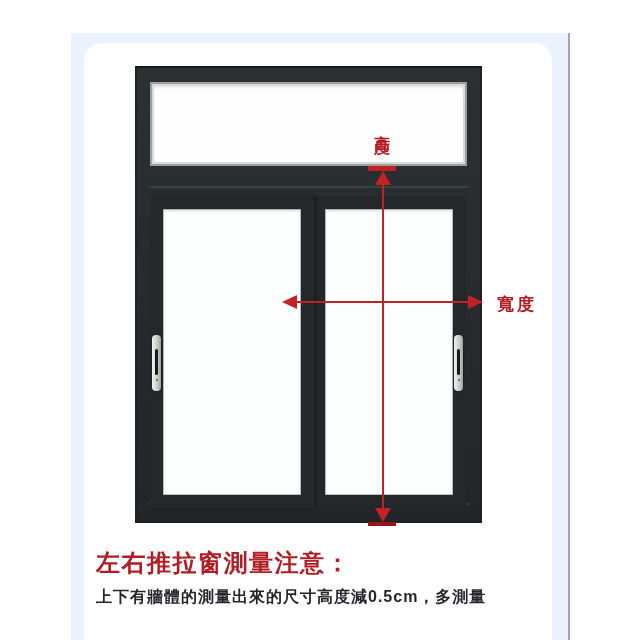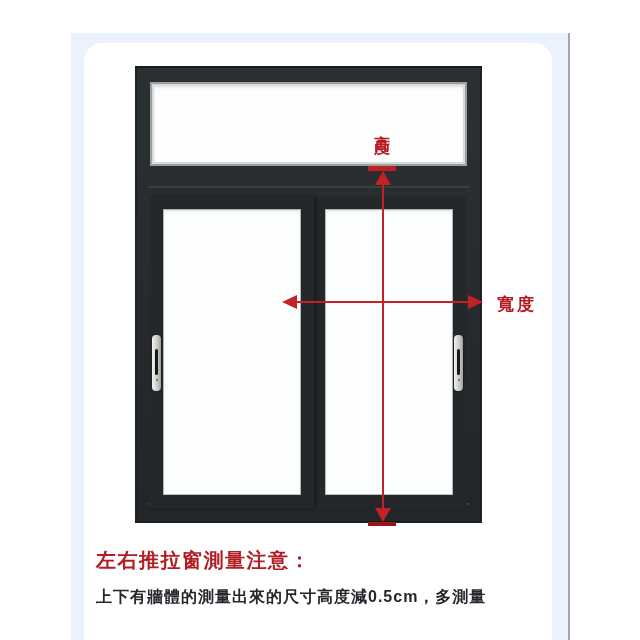--- a/index.html
+++ b/index.html
@@ -42,21 +42,21 @@
   .arrow-down{left:375px;top:475px;width:0;height:0;border-left:8px solid transparent;border-right:8px solid transparent;border-top:14px solid #c42127;}
   .h-line{left:294px;top:268px;width:178px;height:2px;background:#c42127;}
   .arrow-left{left:282px;top:262px;width:0;height:0;border-top:7px solid transparent;border-bottom:7px solid transparent;border-right:15px solid #c42127;}
   .arrow-right{left:468px;top:262px;width:0;height:0;border-top:7px solid transparent;border-bottom:7px solid transparent;border-left:15px solid #c42127;}
 
   .label-height{position:absolute;left:372px;top:88px;color:#b6191f;font-size:16px;font-weight:bold;
         writing-mode:vertical-rl;letter-spacing:3px;line-height:20px;}
   .label-width{position:absolute;left:497px;top:260px;color:#b6191f;font-size:17px;font-weight:bold;letter-spacing:3px;}
 
   
-  .note-heading{position:absolute;left:96px;top:514px;color:#b11d23;font-size:20px;font-weight:bold;letter-spacing:1.5px;}
+  .note-heading{position:absolute;left:96px;top:514px;color:#b11d23;font-size:24px;font-weight:bold;letter-spacing:1.5px;}
   .note-line{position:absolute;left:96px;color:#26262c;font-size:16px;font-weight:bold;letter-spacing:1px;white-space:nowrap;}
   .note-line-1{top:554px;}
   .note-line-2{top:595px;}
 </style>
 </head>
 <body>
 
 <div class="stage">
   <div class="bg-band"></div>
   <div class="page-divider"></div>

